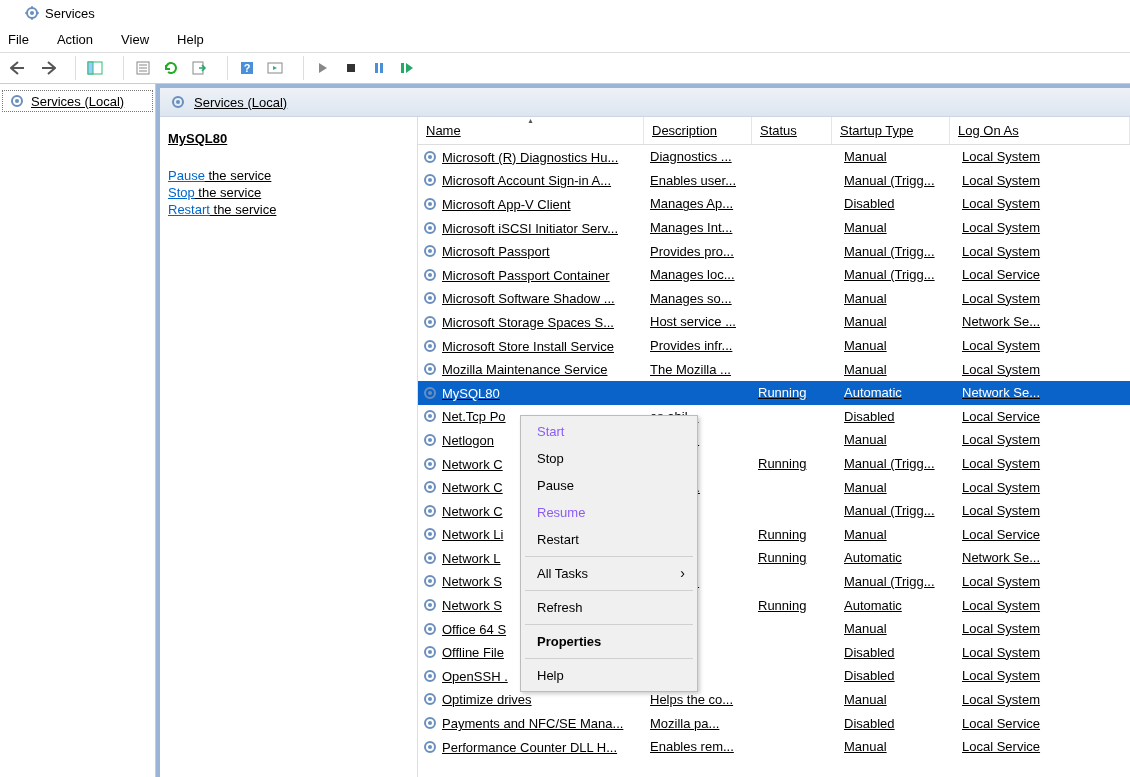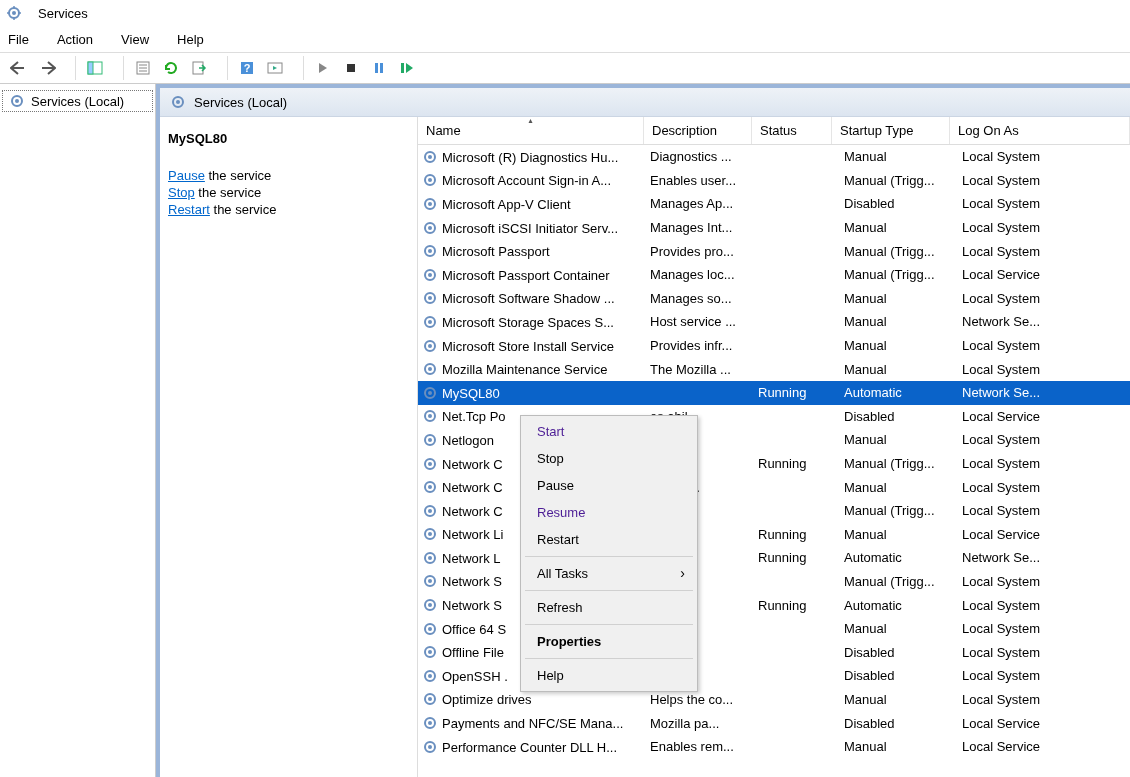--- a/index.html
+++ b/index.html
@@ -8,23 +8,23 @@
       font-size: 13px;
       background: #fff;
       width: 1130px;
       height: 777px;
       overflow: hidden;
       position: relative;
     }
     .title-bar {
       display: flex;
       align-items: center;
-      padding: 4px 6px;
+      padding: 4px 24px;
       height: 26px;
-      gap: 16px;
+      gap: 5px;
     }
     .gear-icon {
       width: 16px;
       height: 16px;
       display: inline-flex;
       align-items: center;
       justify-content: center;
     }
     .menu-bar {
       display: flex;
@@ -49,20 +49,21 @@
       display: flex;
       align-items: center;
       justify-content: center;
       border: 1px solid transparent;
       cursor: default;
     }
     .tb-sep { width: 10px; height: 24px; border-right: 1px solid #ddd; margin: 0 4px; }
     .main-area {
       display: flex;
       height: calc(100% - 84px);
+      text-decoration: underline;
     }
     .left-panel {
       width: 156px;
       border-right: 1px solid #ccc;
       padding-top: 4px;
     }
     .tree-item {
       display: flex;
       align-items: center;
       gap: 6px;
@@ -168,21 +169,21 @@
       border: 1px solid #bcbcbc;
       box-shadow: 2px 2px 4px rgba(0,0,0,0.2);
       z-index: 1000;
       padding: 2px;
     }
     .ctx-item {
       padding: 6px 14px;
       cursor: default;
       position: relative;
     }
-    .ctx-item.disabled { color: #4c1d95; }
+    .ctx-item.disabled { color: #8b5cf6; }
     .ctx-item.bold { font-weight: bold; }
     .ctx-sep {
       height: 1px;
       background: #d0d0d0;
       margin: 3px 2px;
     }
     .ctx-sub::after {
       content: "›";
       position: absolute;
       right: 10px;

